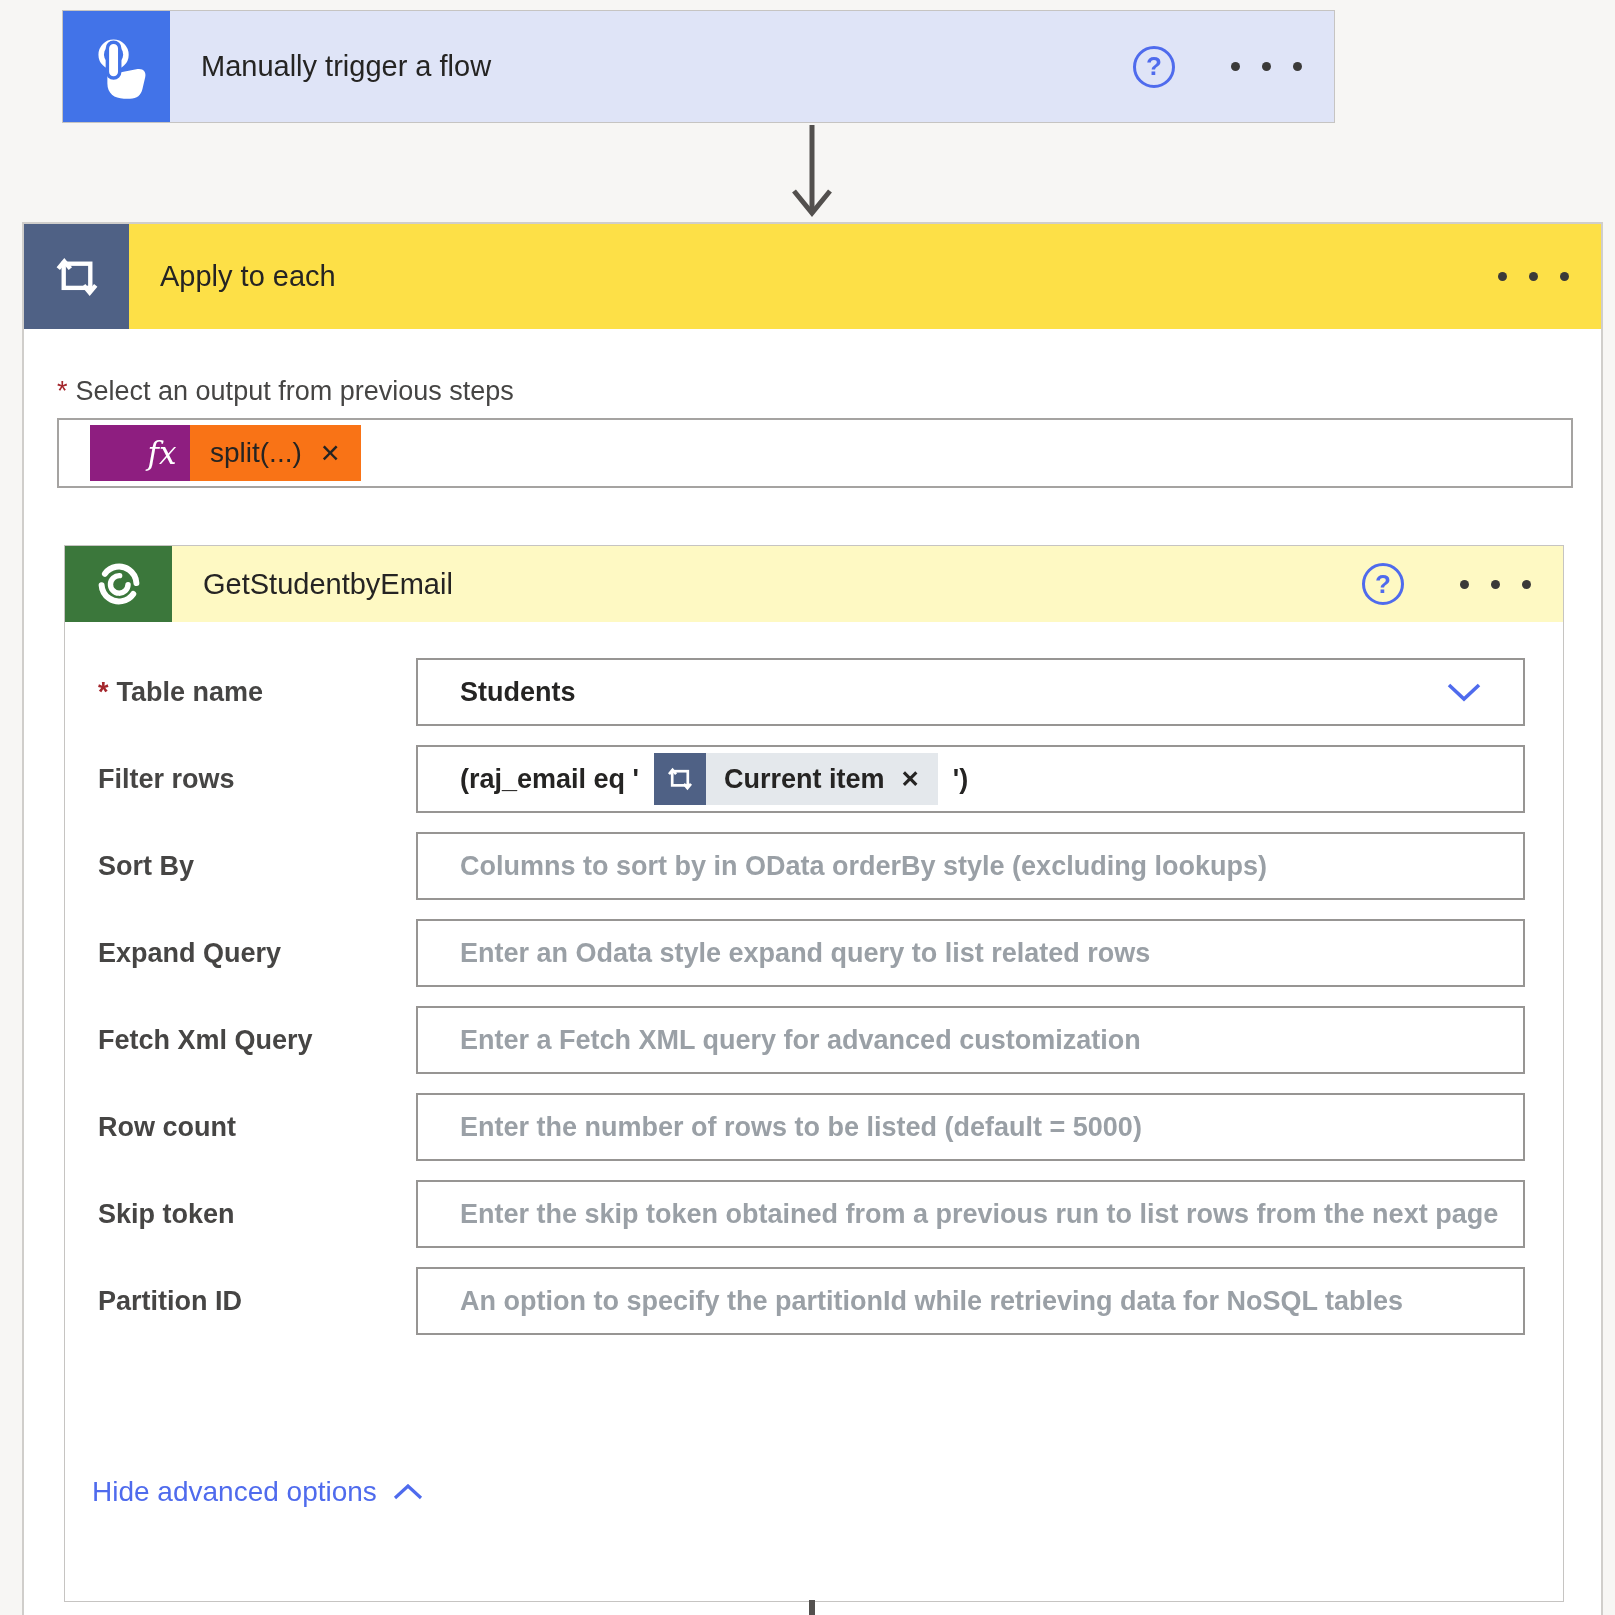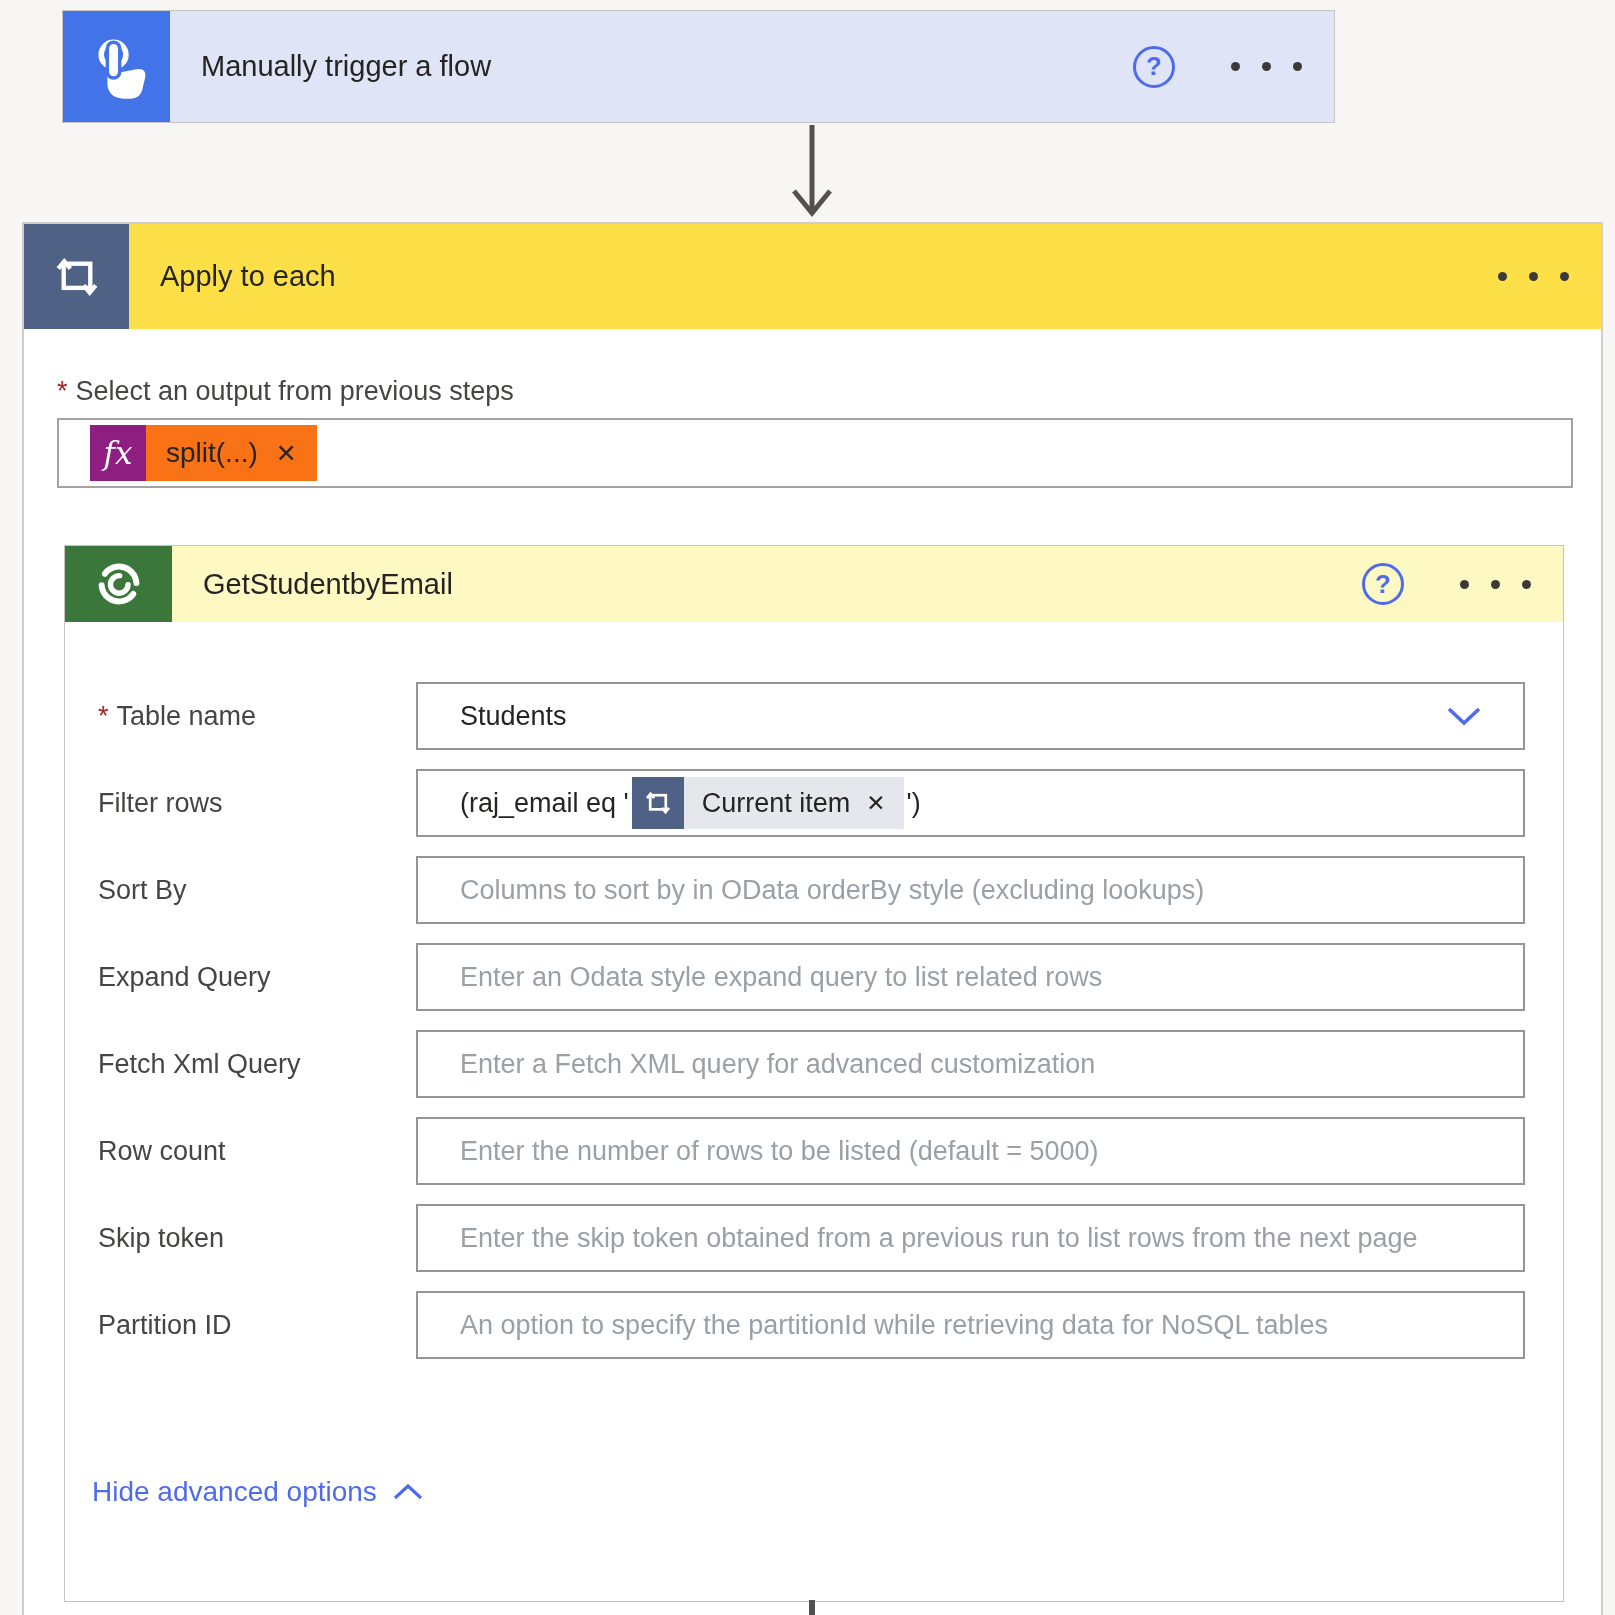--- a/index.html
+++ b/index.html
@@ -29,38 +29,38 @@
                border:2px solid #d0cecb;box-sizing:border-box;}
   .apply-header{height:105px;background:#fde047;display:flex;}
   .apply-header .icon-tile{width:105px;background:#4f6185;}
 
   .output-label{position:absolute;left:33px;top:152px;font-size:27px;color:#464544;}
   .req{color:#a4262c;margin-right:8px;}
   .fx-input{position:absolute;left:33px;top:194px;width:1516px;height:70px;border:2px solid #a5a3a1;
             box-sizing:border-box;background:#fff;display:flex;align-items:center;padding-left:31px;}
   .fx-chip{display:flex;height:56px;align-items:stretch;cursor:pointer;}
   .fx-badge{width:56px;background:#8e1e80;color:#fff;font-family:"DejaVu Serif",serif;font-style:italic;
-            font-size:31px;display:flex;align-items:center;justify-content:center;}
+            font-size:31px;display:flex;align-items:center;justify-content:center;padding-left:44px;}
   .fx-body{background:#f97316;display:flex;align-items:center;gap:18px;padding:0 20px;font-size:28px;color:#252423;}
   .chip-x{font-size:25px;color:#252423;line-height:1;}
 
   
   .action-card{position:absolute;left:40px;top:321px;width:1500px;height:1057px;background:#fff;
                border:1px solid #c6c4c2;box-sizing:border-box;}
   .action-header{height:76px;background:#fef9c3;display:flex;text-align:right;}
   .action-header .icon-tile{width:107px;background:#3b773b;}
 
-  .fields{position:absolute;left:0;top:136px;width:100%;}
+  .fields{position:absolute;left:0;top:112px;width:100%;font-weight:bold;}
   .field-row{display:flex;align-items:center;margin:0 38px 19px 33px;height:68px;}
   .f-label{width:318px;flex:none;font-size:27px;color:#464544;}
   .f-box{flex:1;height:68px;border:2px solid #979593;box-sizing:border-box;display:flex;align-items:center;
          padding:0 42px;overflow:hidden;white-space:nowrap;background:#fff;font-size:27px;color:#252423;}
   .f-placeholder{color:#9aa0a6;}
   .f-chevron{margin-left:auto;display:flex;flex:none;}
-  .f-token{display:inline-flex;height:52px;align-items:stretch;margin:0 3px;flex:none;}
+  .f-token{display:inline-flex;height:52px;align-items:stretch;margin:0 15px;flex:none;}
   .tok-icon{width:52px;background:#4f6185;display:flex;align-items:center;justify-content:center;}
   .tok-body{background:#e4e8ec;display:flex;align-items:center;gap:16px;padding:0 18px;font-size:27px;color:#252423;}
   .tok-close{font-size:23px;color:#252423;line-height:1;}
 
   .advanced-link{position:absolute;left:27px;top:930px;color:#4f6bed;font-size:28px;display:flex;
                  align-items:center;gap:16px;cursor:pointer;text-decoration:none;}
 </style>
 </head>
 <body>
 

